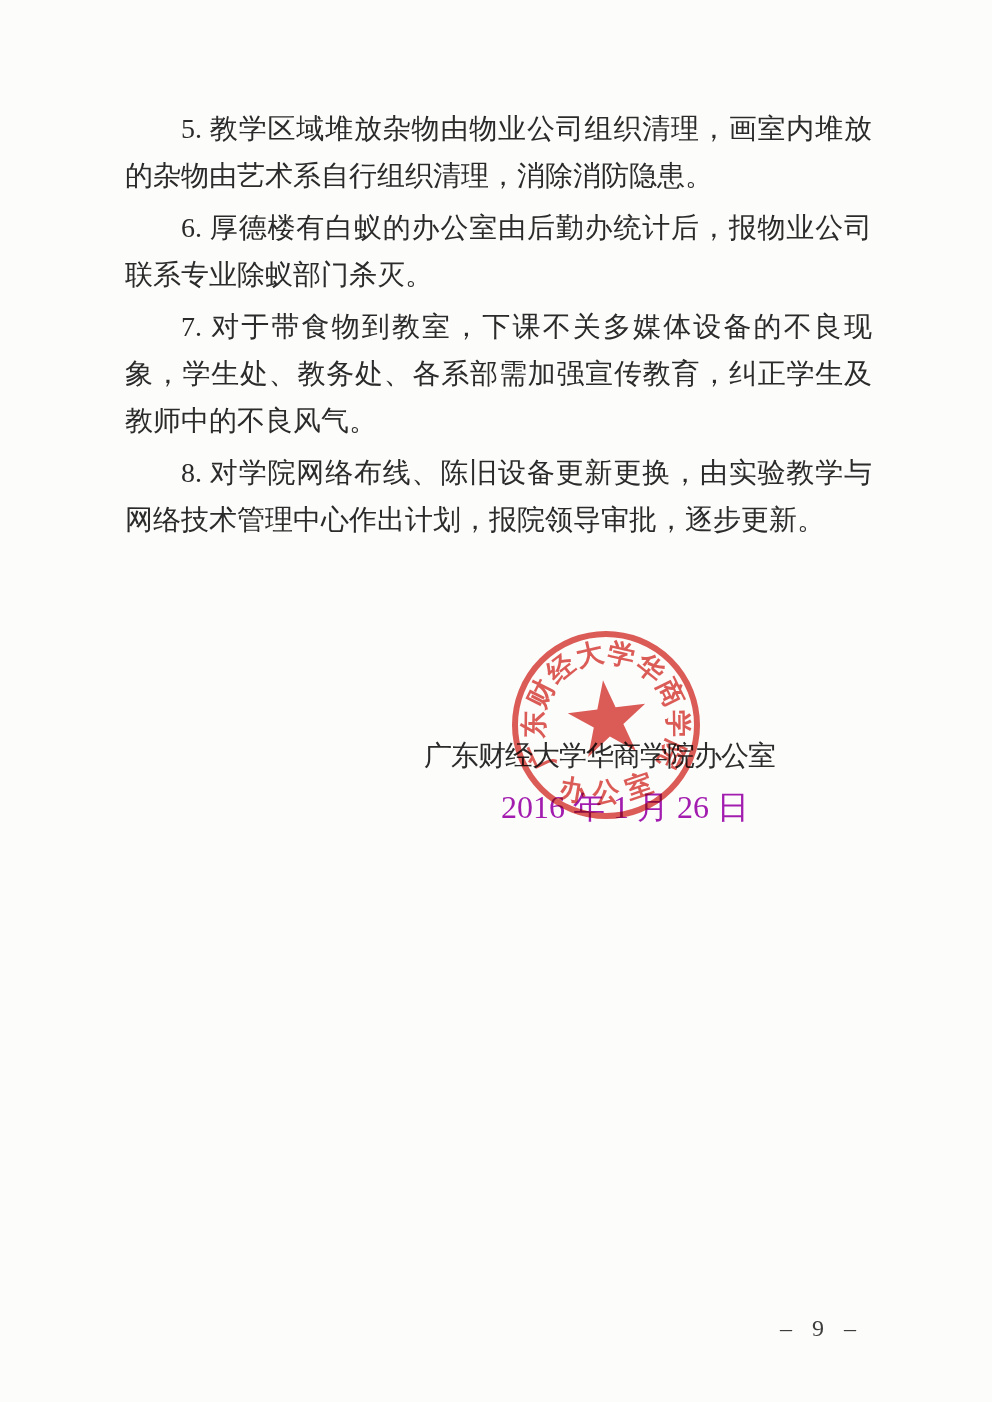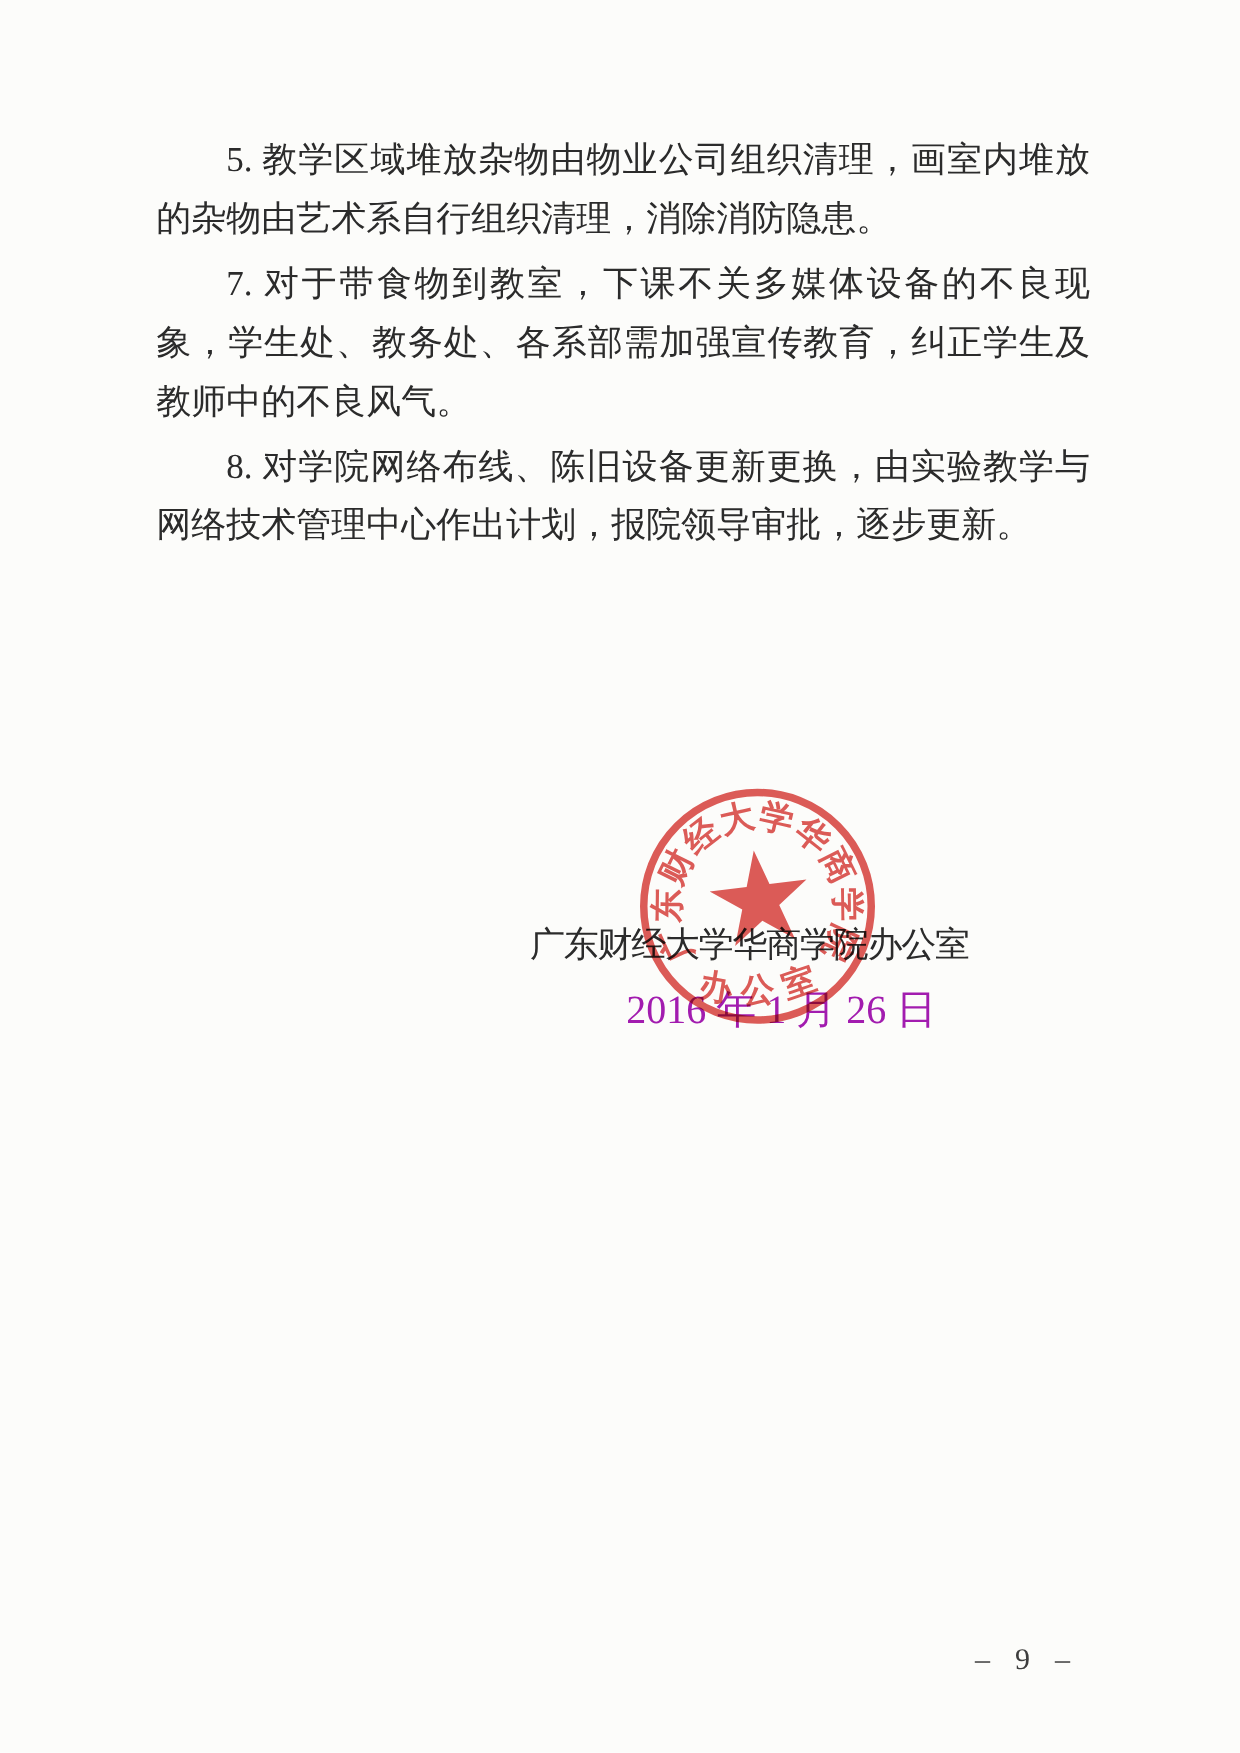--- a/index.html
+++ b/index.html
@@ -68,20 +68,21 @@
     white-space: nowrap;
   }
 </style>
 </head>
 <body>
 
 <div class="page">
 
   <div class="body-text">
     <p>5. 教学区域堆放杂物由物业公司组织清理，画室内堆放的杂物由艺术系自行组织清理，消除消防隐患。</p>
+    <p>6. 厚德楼有白蚁的办公室由后勤办统计后，报物业公司联系专业除蚁部门杀灭。</p>
     <p>7. 对于带食物到教室，下课不关多媒体设备的不良现象，学生处、教务处、各系部需加强宣传教育，纠正学生及教师中的不良风气。</p>
     <p>8. 对学院网络布线、陈旧设备更新更换，由实验教学与网络技术管理中心作出计划，报院领导审批，逐步更新。</p>
   </div>
 
   <div class="signature">广东财经大学华商学院办公室</div>
 
   <div class="date">2016 年 1 月 26 日</div>
 
   <svg class="seal" viewBox="0 0 220 220">
     <circle cx="110" cy="112" r="91" fill="none" stroke-width="6" stroke="#dc4f4c"></circle>

